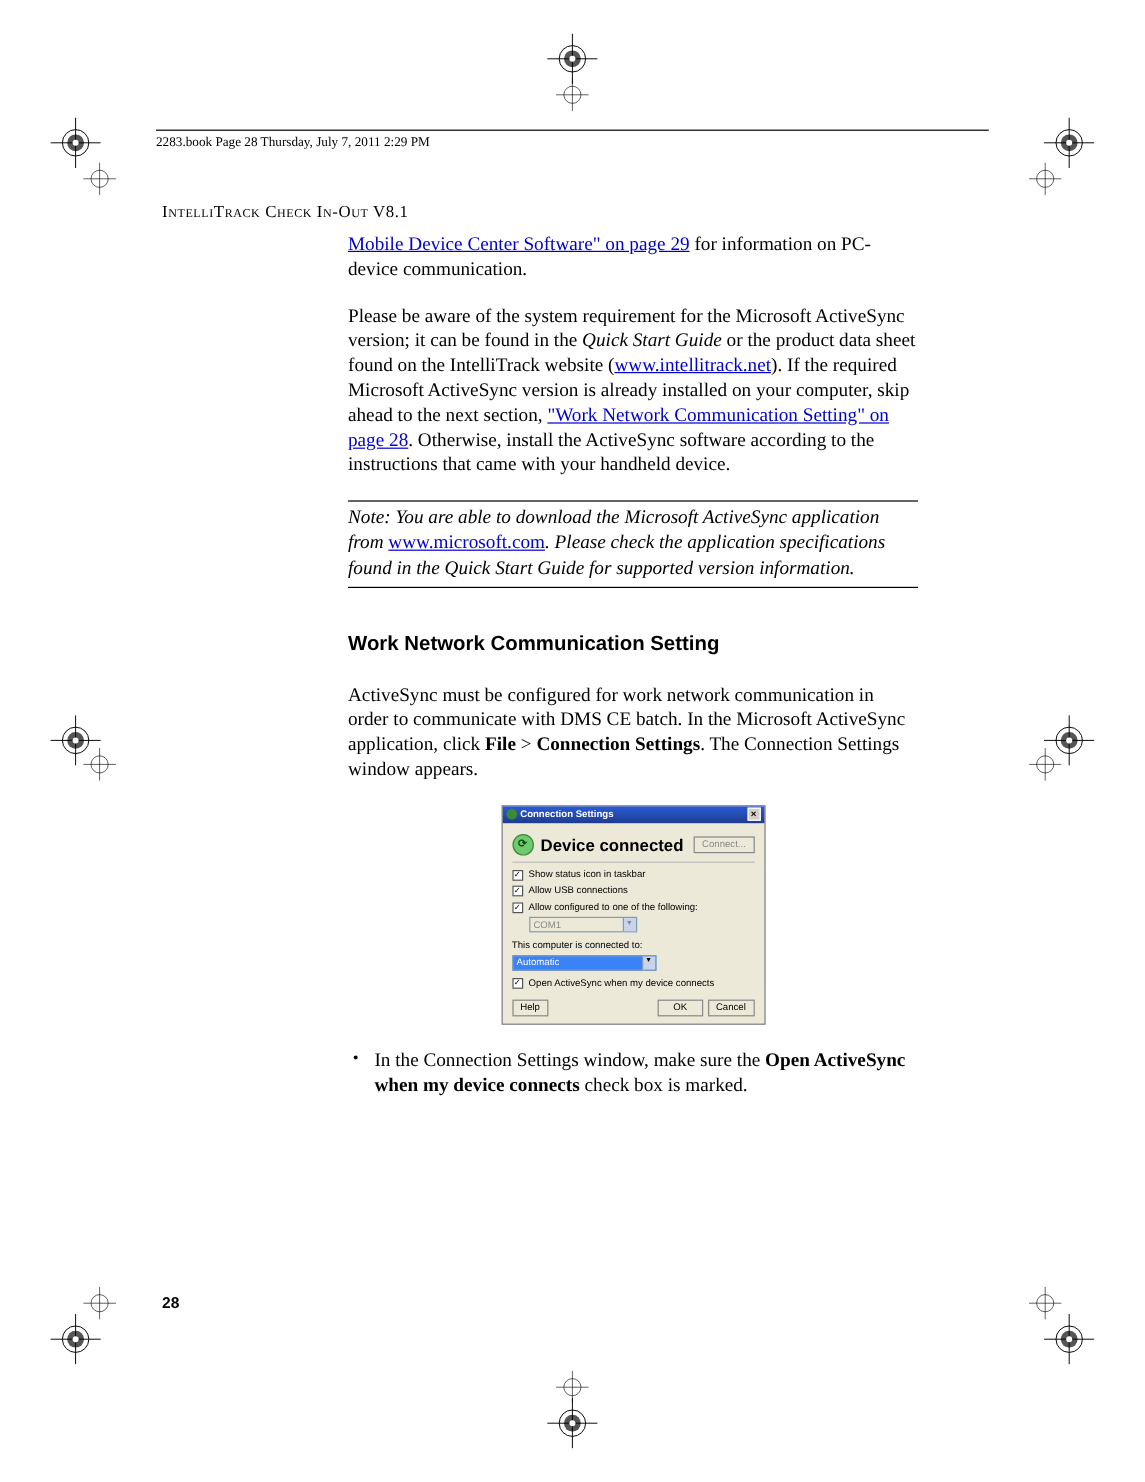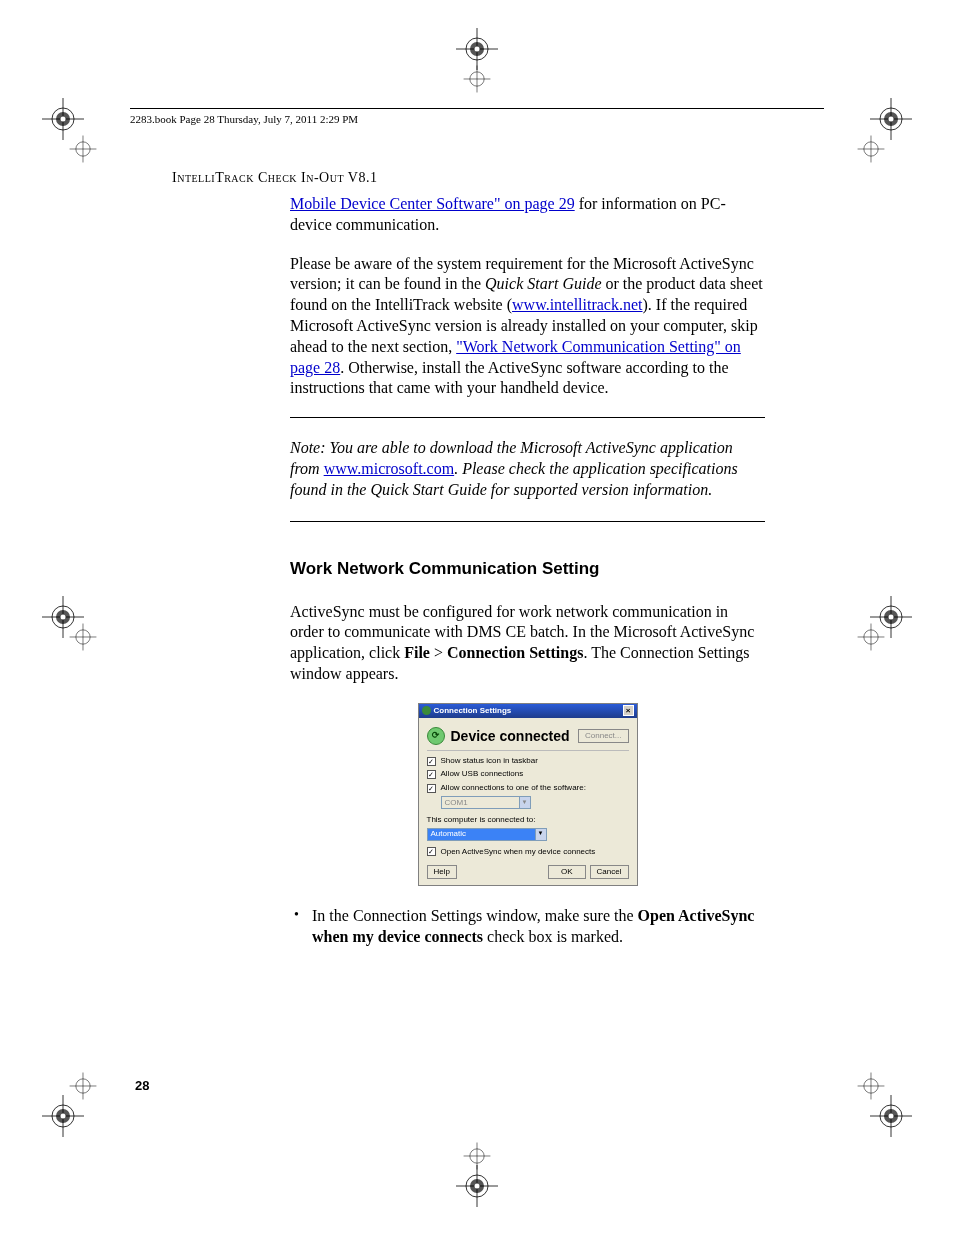--- a/index.html
+++ b/index.html
@@ -52,39 +52,38 @@
   .content {
     position: absolute;
     top: 170px;
     left: 135px;
     width: 630px;
   }
   .running-head {
     font-size: 14px;
     font-variant: small-caps;
     letter-spacing: 0.5px;
-    margin-left: 37px;
   }
   .running-sub {
     font-size: 13px;
     font-family: Arial, Helvetica, sans-serif;
     margin-top: 2px;
   }
   .body-col {
     margin-left: 155px;
     margin-top: 8px;
     font-size: 16px;
     line-height: 1.3;
   }
   .para { margin-bottom: 18px; }
   a.link { color: #0000cc; text-decoration: underline; }
   .note-block {
     border-top: 1px solid #000;
     border-bottom: 1px solid #000;
-    padding: 20px 0;
+    padding: 4px 0;
     font-style: italic;
     margin-bottom: 36px;
   }
   .note-block a.link { font-style: normal; }
   h2.section {
     font-family: Arial, Helvetica, sans-serif;
     font-weight: bold;
     font-size: 17px;
     margin-bottom: 22px;
   }
@@ -310,21 +309,21 @@
           <div class="dialog-row">
               <span class="cb">✓</span>
               <span>Show status icon in taskbar</span>
             </div>
           <div class="dialog-row">
               <span class="cb">✓</span>
               <span>Allow USB connections</span>
             </div>
           <div class="dialog-row">
               <span class="cb">✓</span>
-              <span>Allow connections to one of the software:</span>
+              <span>Allow configured to one of the following:</span>
             </div>
           <div class="combo dis" style="margin-left:14px;width:90px;">
             <span>COM1</span>
               <span class="arrow">▼</span>
           </div>
           <div style="margin-top:6px;">This computer is connected to:</div>
           <div class="combo sel" style="width:120px;">
             <span>Automatic</span>
               <span class="arrow">▼</span>
           </div>

